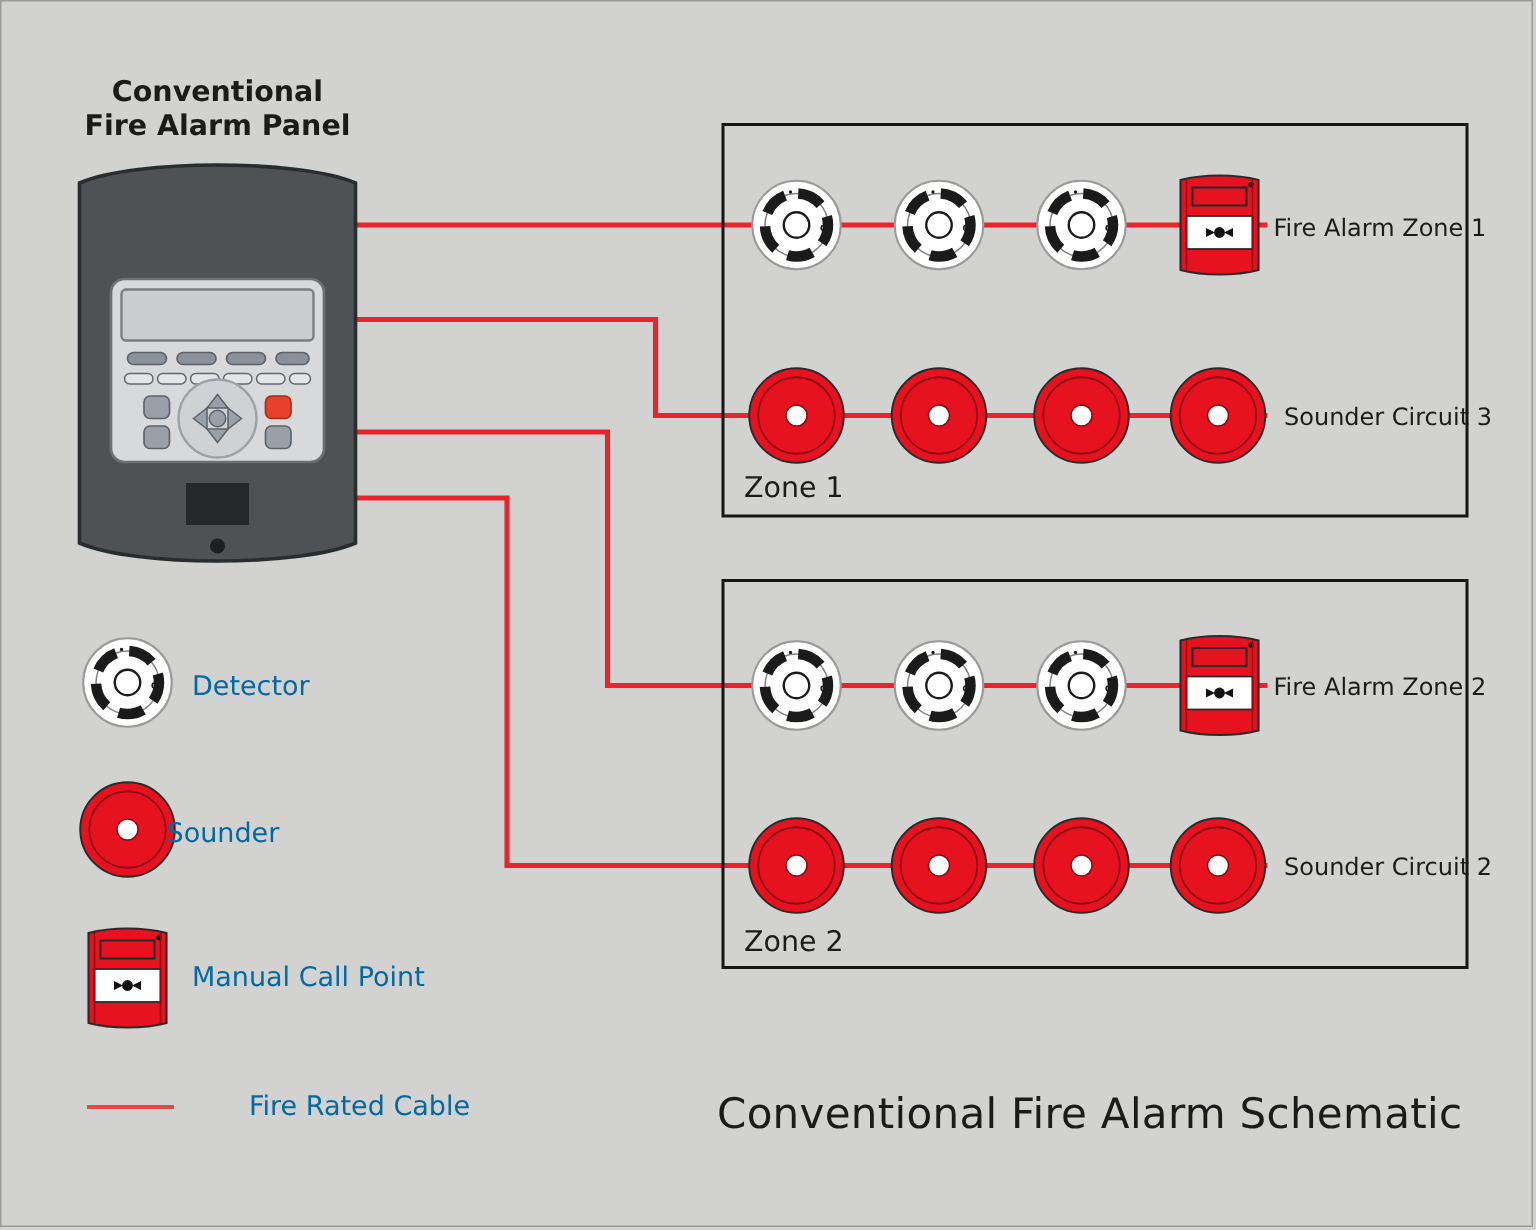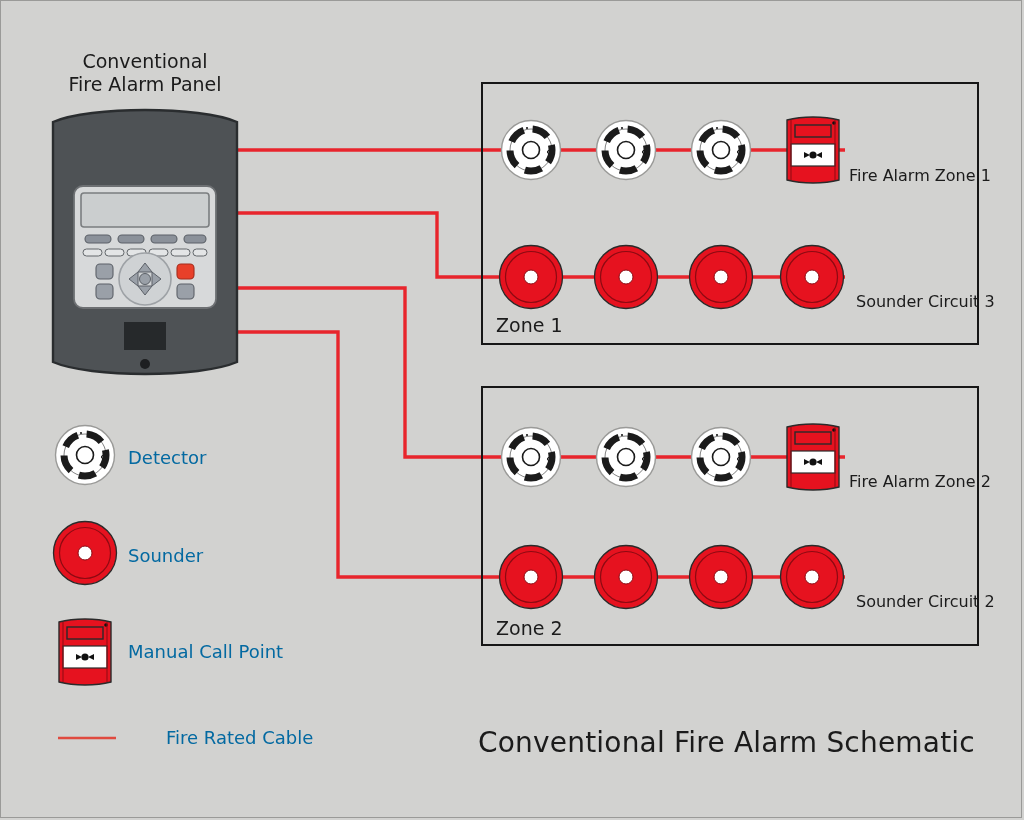--- a/index.html
+++ b/index.html
@@ -17,30 +17,31 @@
     border:1px solid #9a9a98;
     box-sizing:border-box;
     pointer-events:none;
   }
 
   
   .panel-title{
     position:absolute;left:40px;top:50px;width:210px;
     text-align:center;font-size:19px;color:#1b1b1b;line-height:1.22;
     white-space:pre-line;
+    font-weight:bold;
   }
   .doc-title{
     position:absolute;left:478px;top:726px;width:520px;
     font-size:28px;color:#1b1b1b;letter-spacing:.2px;
   }
   .zone-tag{
     position:absolute;font-size:19px;color:#1b1b1b;
   }
   .circuit-label{
-    position:absolute;font-size:16px;color:#1b1b1b;white-space:nowrap;margin-top:24px;
+    position:absolute;font-size:16px;color:#1b1b1b;white-space:nowrap;
   }
   .legend-label{
     position:absolute;font-size:18px;color:#0369a1;white-space:nowrap;
   }
 
   
   .zone-box{
     position:absolute;border:2px solid #161616;box-sizing:border-box;
     background:transparent;
   }
@@ -141,21 +142,21 @@
   </div>
   <div class="legend-label" style="left:128px;top:447px;">Detector</div>
 
   <div class="legend-icon" style="left:52px;top:520px;">
     <svg class="sounder" viewBox="0 0 66 66" width="66" height="66">
       <circle cx="33" cy="33" r="31.5" fill="#e6121f" stroke="#2a2a2a" stroke-width="1.3"></circle>
       <circle cx="33" cy="33" r="25.5" fill="none" stroke="#8d0a12" stroke-width="1.2"></circle>
       <circle cx="33" cy="33" r="7" fill="#ffffff" stroke="#8d0a12" stroke-width="1"></circle>
     </svg>
   </div>
-  <div class="legend-label" style="left:128px;top:545px;">Sounder</div>
+  <div class="legend-label" style="left:111px;top:545px;">Sounder</div>
 
   <div class="legend-icon" style="left:54px;top:616px;">
     <svg class="mcp" viewBox="0 0 62 72" width="62" height="72">
       <path d="M5,6 C20,2 42,2 57,6 L57,66 C42,70 20,70 5,66 Z" fill="#e6121f" stroke="#2a2a2a" stroke-width="1.4"></path>
       <rect x="13" y="11" width="36" height="12" fill="none" stroke="#2a2a2a" stroke-width="1.4"></rect>
       <rect x="9" y="30" width="44" height="22" fill="#ffffff" stroke="#2a2a2a" stroke-width="1.2"></rect>
       <g fill="#111111">
         <path d="M14,41 h8 v-3 l6,3 -6,3 v-3 z"></path>
         <circle cx="31" cy="41" r="3.6"></circle>
         <path d="M48,41 h-8 v-3 l-6,3 6,3 v-3 z"></path>

